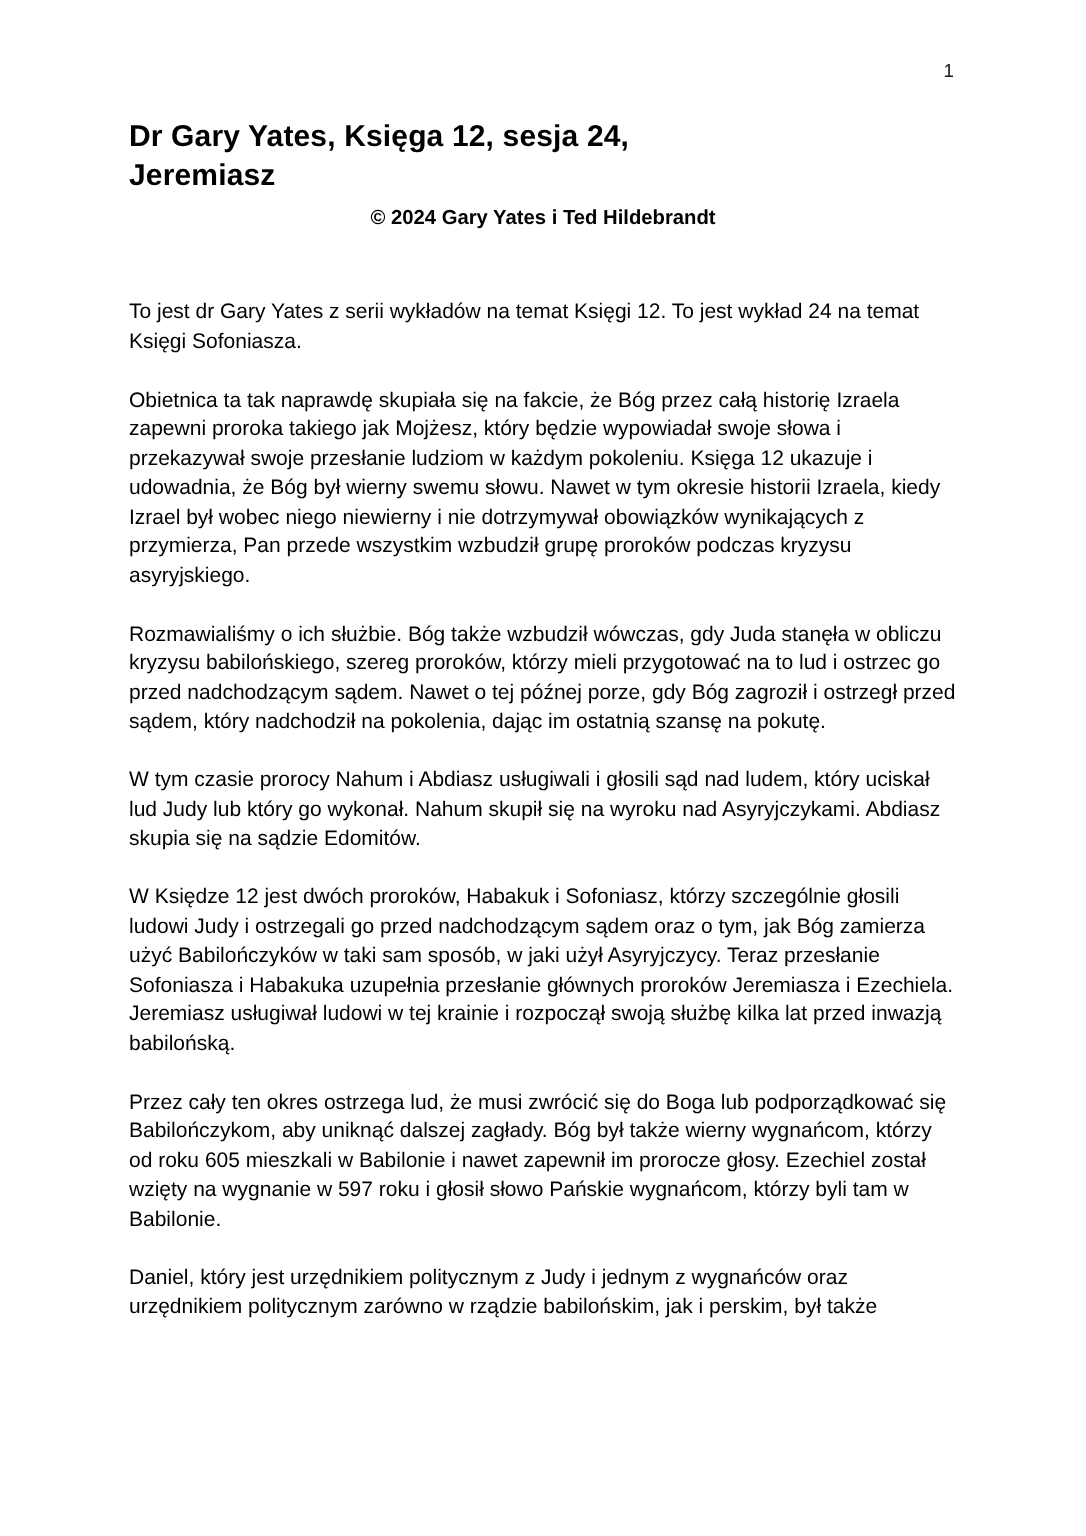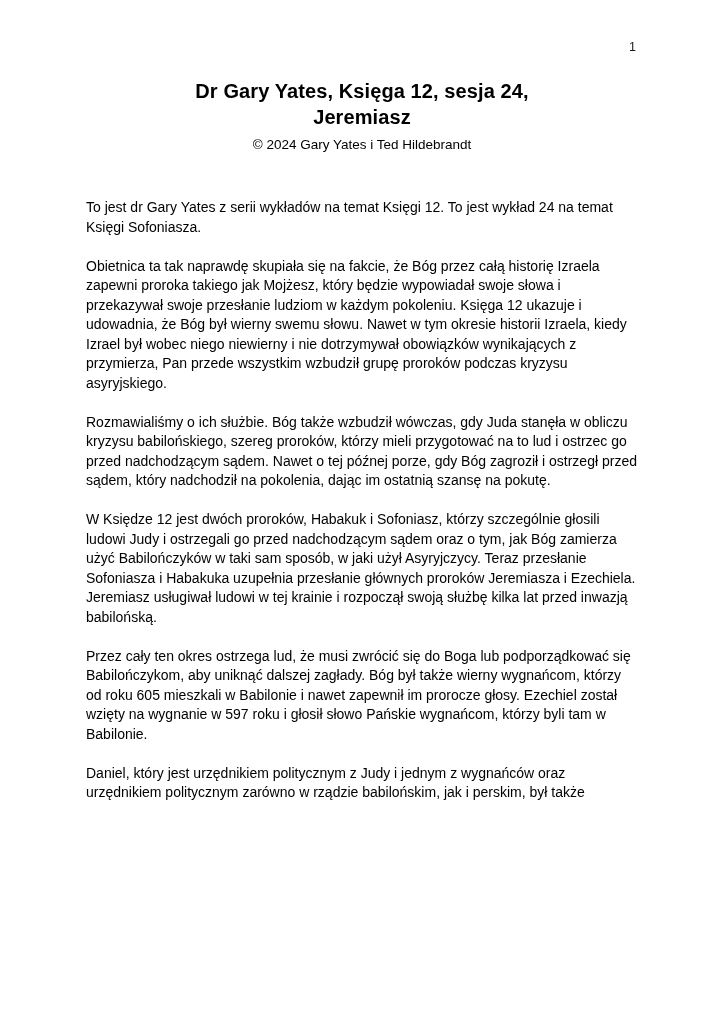--- a/index.html
+++ b/index.html
@@ -20,31 +20,31 @@
   }
   .page-number {
     position: absolute;
     top: 40px;
     right: 88px;
     font-size: 12.5px;
     color: #1a1a1a;
   }
   .title-block {
     margin-top: 40px;
-    text-align: center;
     font-weight: bold;
     font-size: 20px;
     line-height: 26px;
     letter-spacing: 0.1px;
   }
   .copyright {
     text-align: center;
     font-size: 13.5px;
     margin-top: 5px;
     line-height: 19px;
+    font-weight: bold;
   }
   .body-text {
     margin-top: 44px;
     font-size: 14px;
     line-height: 19.5px;
     text-align: left;
   }
   .body-text .para {
     margin: 0 0 19.5px 0;
   }
@@ -60,18 +60,19 @@
     <div>Dr Gary Yates, Księga 12, sesja 24,</div>
     <div>Jeremiasz</div>
   </div>
 
   <div class="copyright">© 2024 Gary Yates i Ted Hildebrandt</div>
 
   <div class="body-text">
       <p class="para">To jest dr Gary Yates z serii wykładów na temat Księgi 12. To jest wykład 24 na temat Księgi Sofoniasza.</p>
       <p class="para">Obietnica ta tak naprawdę skupiała się na fakcie, że Bóg przez całą historię Izraela zapewni proroka takiego jak Mojżesz, który będzie wypowiadał swoje słowa i przekazywał swoje przesłanie ludziom w każdym pokoleniu. Księga 12 ukazuje i udowadnia, że Bóg był wierny swemu słowu. Nawet w tym okresie historii Izraela, kiedy Izrael był wobec niego niewierny i nie dotrzymywał obowiązków wynikających z przymierza, Pan przede wszystkim wzbudził grupę proroków podczas kryzysu asyryjskiego.</p>
       <p class="para">Rozmawialiśmy o ich służbie. Bóg także wzbudził wówczas, gdy Juda stanęła w obliczu kryzysu babilońskiego, szereg proroków, którzy mieli przygotować na to lud i ostrzec go przed nadchodzącym sądem. Nawet o tej późnej porze, gdy Bóg zagroził i ostrzegł przed sądem, który nadchodził na pokolenia, dając im ostatnią szansę na pokutę.</p>
+      <p class="para">W tym czasie prorocy Nahum i Abdiasz usługiwali i głosili sąd nad ludem, który uciskał lud Judy lub który go wykonał. Nahum skupił się na wyroku nad Asyryjczykami. Abdiasz skupia się na sądzie Edomitów.</p>
       <p class="para">W Księdze 12 jest dwóch proroków, Habakuk i Sofoniasz, którzy szczególnie głosili ludowi Judy i ostrzegali go przed nadchodzącym sądem oraz o tym, jak Bóg zamierza użyć Babilończyków w taki sam sposób, w jaki użył Asyryjczycy. Teraz przesłanie Sofoniasza i Habakuka uzupełnia przesłanie głównych proroków Jeremiasza i Ezechiela. Jeremiasz usługiwał ludowi w tej krainie i rozpoczął swoją służbę kilka lat przed inwazją babilońską.</p>
       <p class="para">Przez cały ten okres ostrzega lud, że musi zwrócić się do Boga lub podporządkować się Babilończykom, aby uniknąć dalszej zagłady. Bóg był także wierny wygnańcom, którzy od roku 605 mieszkali w Babilonie i nawet zapewnił im prorocze głosy. Ezechiel został wzięty na wygnanie w 597 roku i głosił słowo Pańskie wygnańcom, którzy byli tam w Babilonie.</p>
       <p class="para">Daniel, który jest urzędnikiem politycznym z Judy i jednym z wygnańców oraz urzędnikiem politycznym zarówno w rządzie babilońskim, jak i perskim, był także</p>
     </div>
 
 </div>
 
 </body></html>

